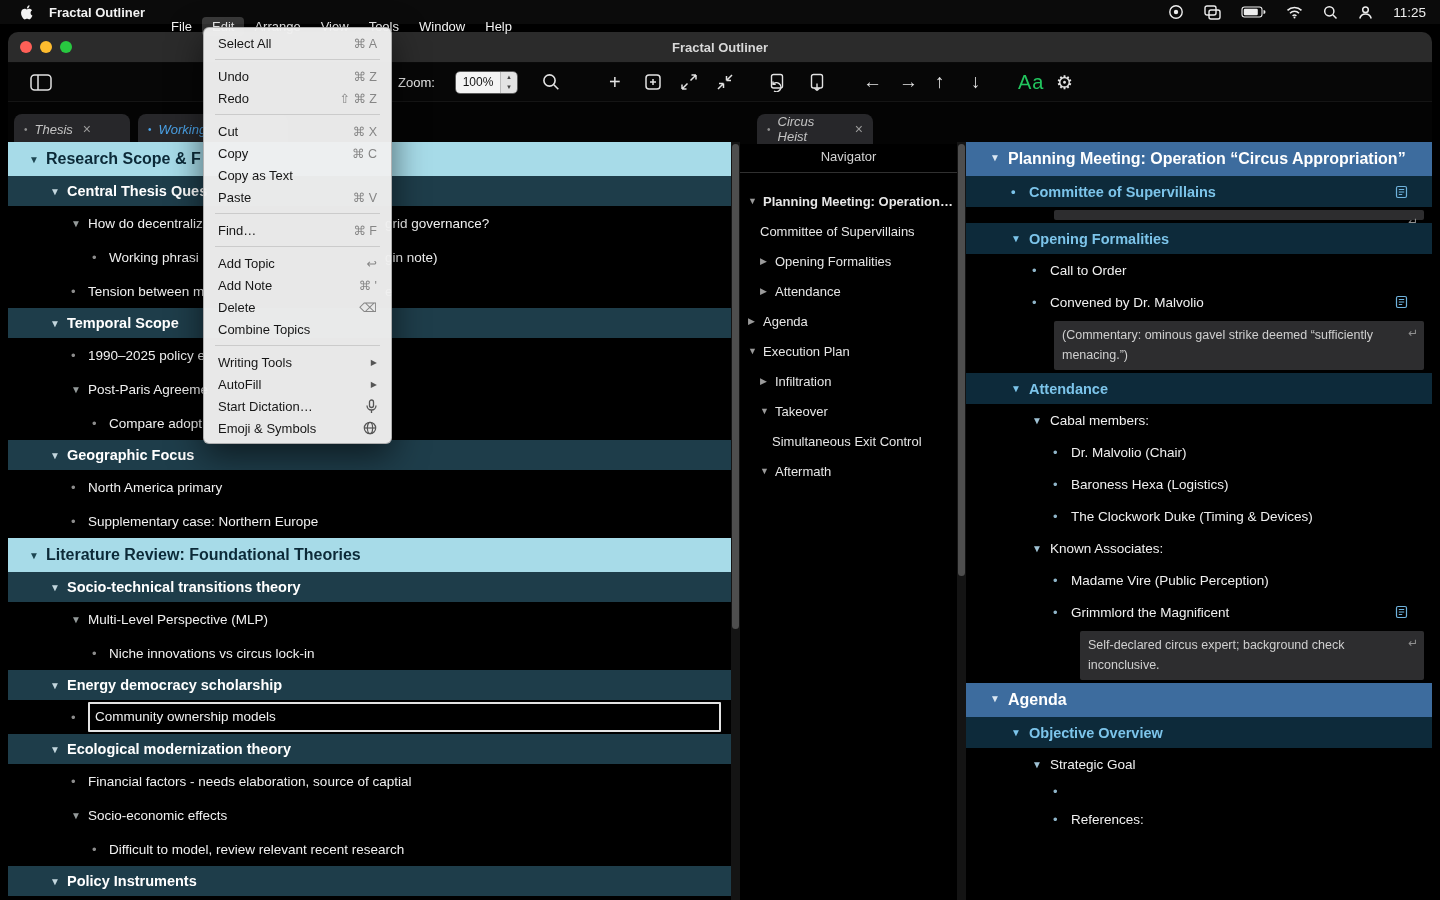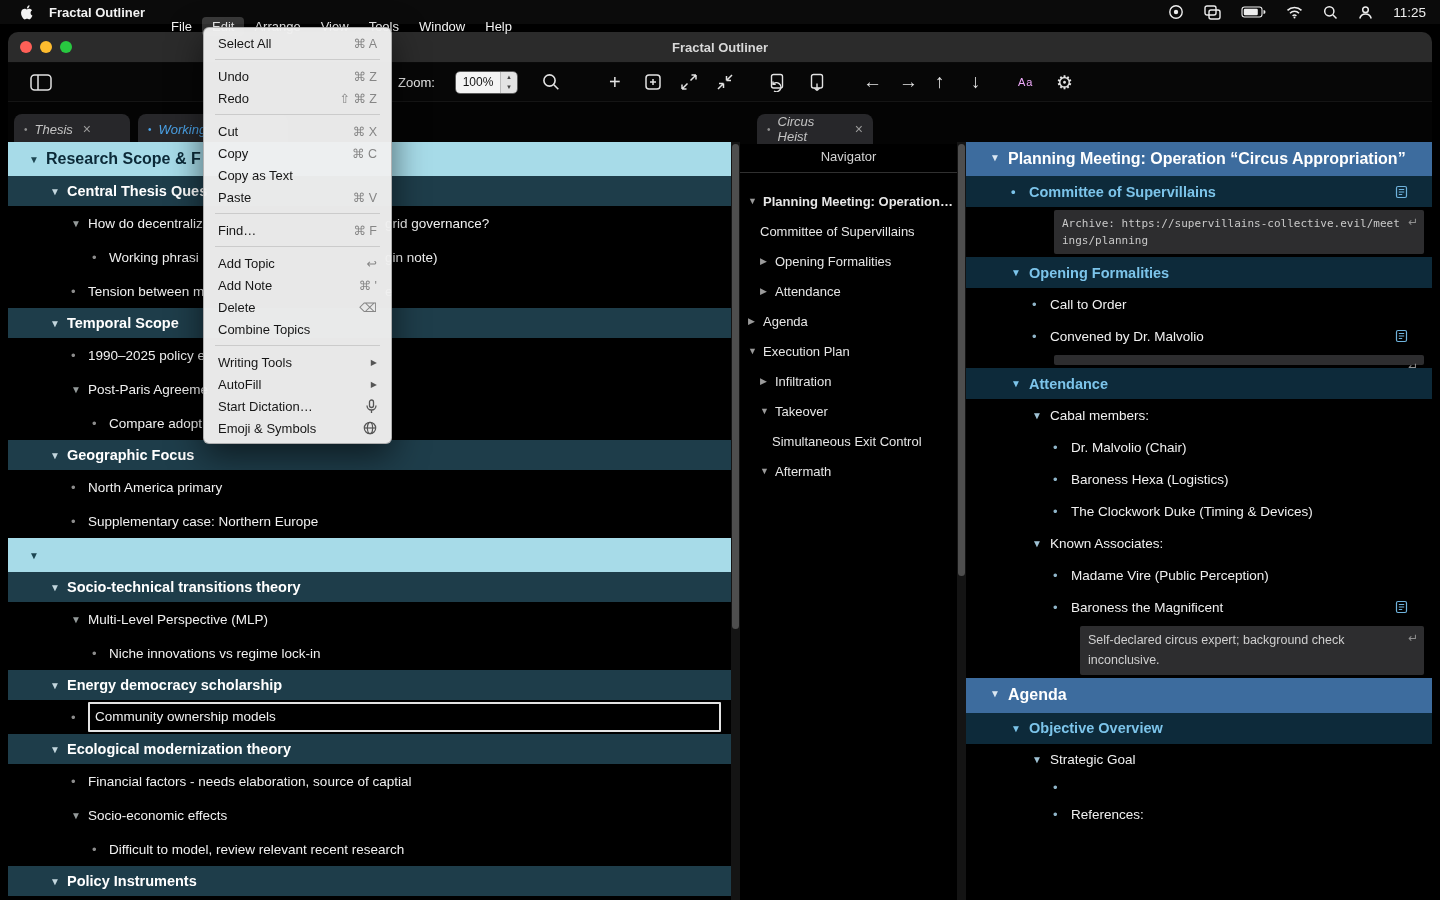--- a/index.html
+++ b/index.html
@@ -34,21 +34,21 @@
   .tb svg{display:block;}
   .zoom-label{font-size:13px;color:#e6e6e6;}
   .stepper{display:flex;height:21px;border-radius:5px;overflow:hidden;border:1px solid #5a5a5a;}
   .stepper .val{width:44px;background:#f4f4f4;color:#111;font-size:12px;display:flex;
                 align-items:center;justify-content:center;}
   .stepper .btns{width:16px;background:#e3e3e3;display:flex;flex-direction:column;border-left:1px solid #bbb;}
   .stepper .btns span{flex:1;display:flex;align-items:center;justify-content:center;
                       font-size:6px;color:#444;line-height:1;}
   .glyph{font-size:20px;font-weight:300;}
   .glyph.arr{font-size:19px;}
-  .aa{font-size:11px;color:#f0abfc;letter-spacing:1px;}
+  .aa{font-size:20px;color:#22c55e;letter-spacing:1px;}
   .gear{font-size:19px;}
 
   
   .tabstrip{height:42px;background:#040404;position:relative;}
   .tab{position:absolute;bottom:0;height:30px;background:#27272a;border-radius:8px 8px 0 0;
        display:flex;align-items:center;padding:0 10px;box-sizing:border-box;font-size:13px;
        font-style:italic;color:#c4c4c4;}
   .tab .dot{font-style:normal;font-size:10px;color:#8f8f8f;margin-right:7px;}
   .tab .x{font-style:normal;color:#9c9c9c;margin-left:10px;font-size:14px;}
   .tab.working{color:#4ba3e8;}
@@ -323,32 +323,33 @@
         <div class="lrow i" style="padding-left: 63px;">
           <span class="mk b">•</span>
           <span class="txt">North America primary</span>
         </div>
         <div class="lrow i" style="padding-left: 63px;">
           <span class="mk b">•</span>
           <span class="txt">Supplementary case: Northern Europe</span>
         </div>
         <div class="lrow h1" style="padding-left: 21px;">
           <span class="mk">▼</span>
+          <span class="txt">Literature Review: Foundational Theories</span>
         </div>
         <div class="lrow h2" style="padding-left: 42px;">
           <span class="mk">▼</span>
           <span class="txt">Socio-technical transitions theory</span>
         </div>
         <div class="lrow i" style="padding-left: 63px;">
           <span class="mk">▼</span>
           <span class="txt">Multi-Level Perspective (MLP)</span>
         </div>
         <div class="lrow i" style="padding-left: 84px;">
           <span class="mk b">•</span>
-          <span class="txt">Niche innovations vs regime lock-in</span>
+          <span class="txt">Niche innovations vs circus lock-in</span>
         </div>
         <div class="lrow h2" style="padding-left: 42px;">
           <span class="mk">▼</span>
           <span class="txt">Energy democracy scholarship</span>
         </div>
         <div class="lrow i" style="padding-left: 63px;">
           <span class="mk b">•</span>
           <div class="editbox">Community ownership models</div>
         </div>
         <div class="lrow h2" style="padding-left: 42px;">
@@ -428,40 +429,40 @@
         </div>
         <div class="rrow h2" style="padding-left: 45px;">
           <span class="mk b">•</span>
           <span class="txt">Committee of Supervillains</span>
           <span class="docic"><svg width="13" height="13" viewBox="0 0 13 13" fill="none" stroke="currentColor" stroke-width="1.2">
               <rect x="1.5" y="1" width="10" height="11" rx="1.5"></rect>
               <path d="M3.8 4h5.4 M3.8 6.5h5.4 M3.8 9h3.4"></path>
             </svg></span>
         </div>
         <div class="rrow note-row" style="padding-left: 88px;">
-          <div class="notebox mono"><span>Archive: https://supervillains-collective.evil/meetings/planning</span><span class="ret">↵</span></div>
+          <div class="notebox mono"><span class="ret">↵</span></div>
         </div>
         <div class="rrow h2" style="padding-left: 45px;">
           <span class="mk">▼</span>
           <span class="txt">Opening Formalities</span>
         </div>
         <div class="rrow i" style="padding-left: 66px;">
           <span class="mk b">•</span>
           <span class="txt">Call to Order</span>
         </div>
         <div class="rrow i" style="padding-left: 66px;">
           <span class="mk b">•</span>
           <span class="txt">Convened by Dr. Malvolio</span>
           <span class="docic"><svg width="13" height="13" viewBox="0 0 13 13" fill="none" stroke="currentColor" stroke-width="1.2">
               <rect x="1.5" y="1" width="10" height="11" rx="1.5"></rect>
               <path d="M3.8 4h5.4 M3.8 6.5h5.4 M3.8 9h3.4"></path>
             </svg></span>
         </div>
         <div class="rrow note-row" style="padding-left: 88px;">
-          <div class="notebox"><span class="ret">↵</span></div>
+          <div class="notebox"><span>(Commentary: ominous gavel strike deemed “sufficiently menacing.”)</span><span class="ret">↵</span></div>
         </div>
         <div class="rrow h2" style="padding-left: 45px;">
           <span class="mk">▼</span>
           <span class="txt">Attendance</span>
         </div>
         <div class="rrow i" style="padding-left: 66px;">
           <span class="mk">▼</span>
           <span class="txt">Cabal members:</span>
         </div>
         <div class="rrow i" style="padding-left: 87px;">
@@ -479,21 +480,21 @@
         <div class="rrow i" style="padding-left: 66px;">
           <span class="mk">▼</span>
           <span class="txt">Known Associates:</span>
         </div>
         <div class="rrow i" style="padding-left: 87px;">
           <span class="mk b">•</span>
           <span class="txt">Madame Vire (Public Perception)</span>
         </div>
         <div class="rrow i" style="padding-left: 87px;">
           <span class="mk b">•</span>
-          <span class="txt">Baroness the Magnificent</span>
+          <span class="txt">Grimmlord the Magnificent</span>
           <span class="docic"><svg width="13" height="13" viewBox="0 0 13 13" fill="none" stroke="currentColor" stroke-width="1.2">
               <rect x="1.5" y="1" width="10" height="11" rx="1.5"></rect>
               <path d="M3.8 4h5.4 M3.8 6.5h5.4 M3.8 9h3.4"></path>
             </svg></span>
         </div>
         <div class="rrow note-row" style="padding-left: 114px;">
           <div class="notebox"><span>Self-declared circus expert; background check inconclusive.</span><span class="ret">↵</span></div>
         </div>
         <div class="rrow title" style="padding-left: 24px;">
           <span class="mk">▼</span>

